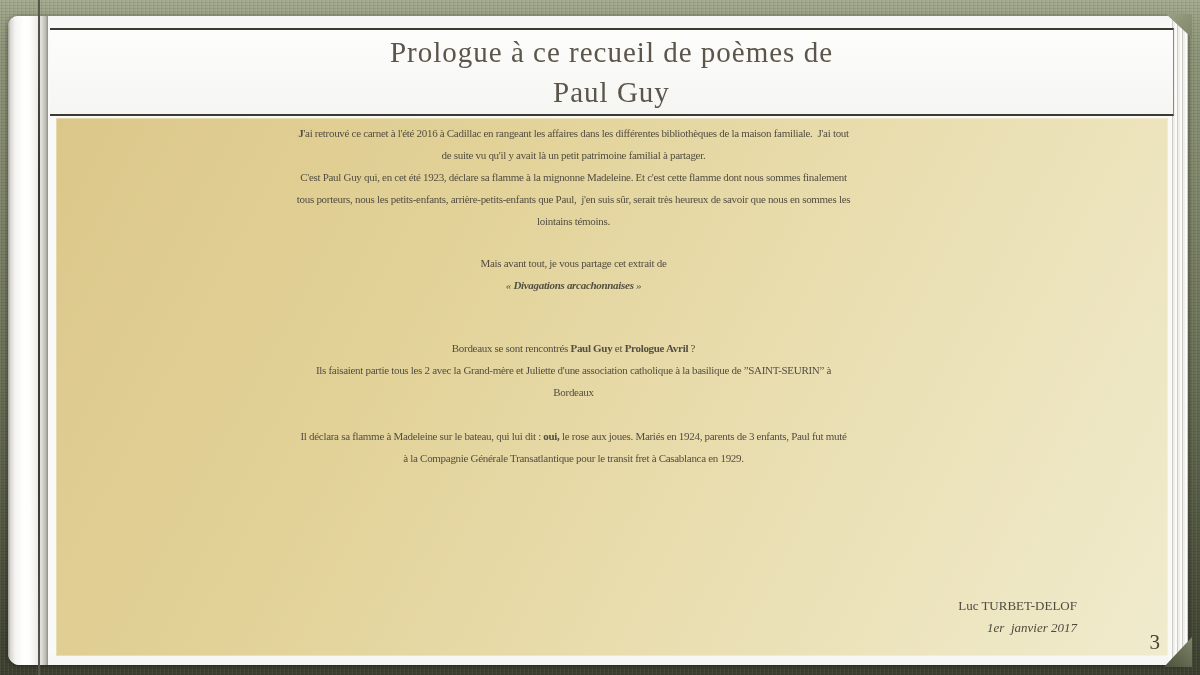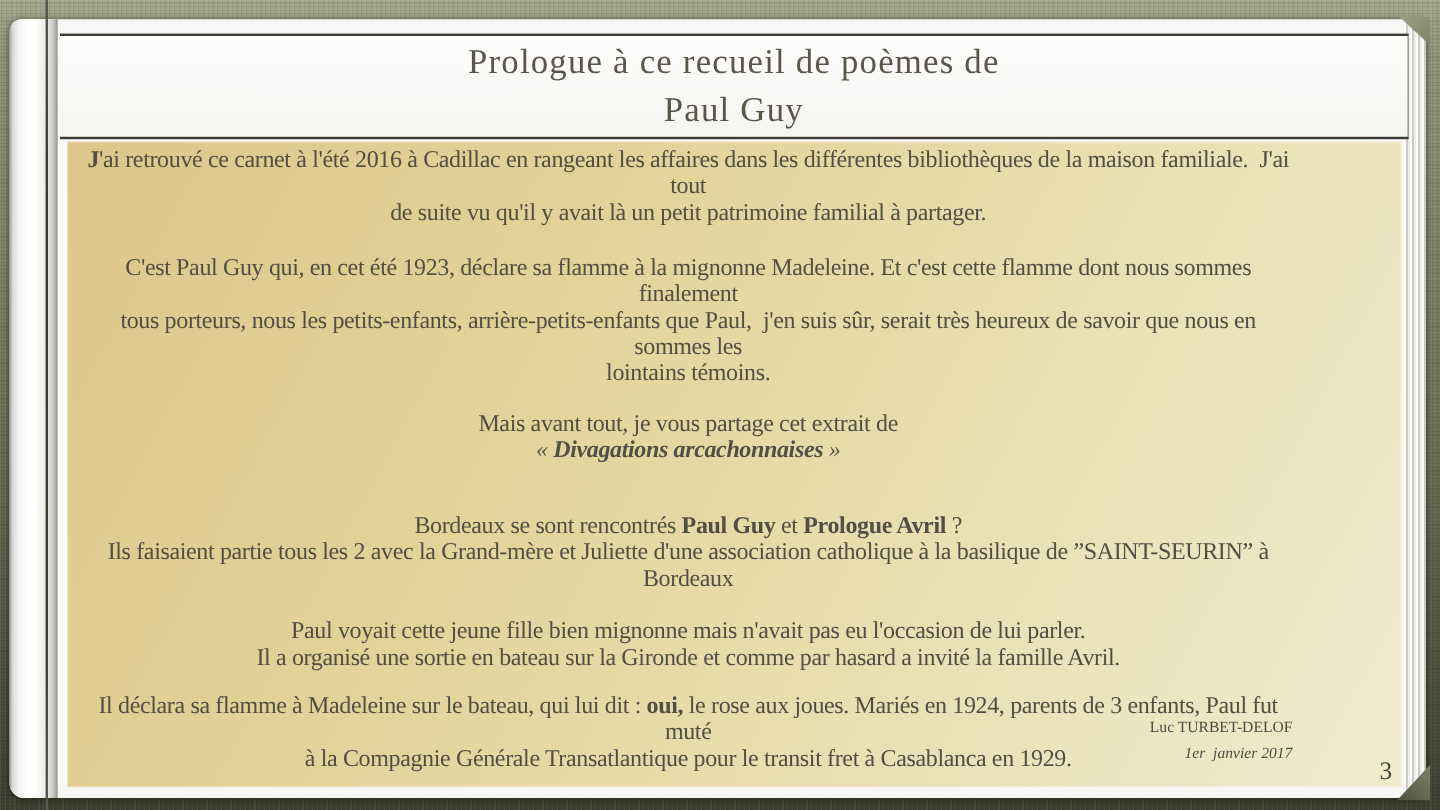--- a/index.html
+++ b/index.html
@@ -37,23 +37,23 @@
     border-top:2px solid #3b3a33;border-bottom:2px solid #3b3a33;border-right:1px solid #8a897f;
     display:flex;align-items:center;justify-content:center;
   }
   .title-text{white-space:pre-line;text-align:center;font-size:29px;line-height:40px;color:#5b554a;letter-spacing:1px;}
   .panel{
     position:absolute;left:56px;top:118px;right:32px;bottom:19px;
     background:linear-gradient(118deg,#dcc78a 0%,#e2d298 32%,#e9ddae 60%,#f0ebcd 100%);
     box-shadow:inset 0 0 0 1px rgba(255,255,255,.3);
   }
   .text-col{position:absolute;inset:0;padding:4px 91px 0 14px;
-    color:#534e42;font-size:20px;line-height:22px;letter-spacing:-0.3px;text-align:center;border-radius:19px;}
+    color:#534e42;font-size:11px;line-height:22px;letter-spacing:-0.3px;text-align:center;border-radius:19px;}
   .text-col p{margin:0;white-space:pre-wrap;}
-  .text-col p:nth-of-type(2){margin-top:24px}
+  .text-col p:nth-of-type(2){}
   .text-col p:nth-of-type(3){margin-top:20px}
   .text-col p:nth-of-type(4){margin-top:41px}
   .text-col p:nth-of-type(5){margin-top:22px}
   .text-col p:nth-of-type(6){margin-top:18px}
   .b{font-weight:700}
   .i{font-style:italic}
   .signature{position:absolute;right:91px;top:477px;text-align:right;color:#4f4a3f;font-size:13px;line-height:22px;}
   .sig-date{font-style:italic;white-space:pre-wrap;font-family:Liberation Serif, serif;}
   .page-number{position:absolute;right:8px;bottom:1px;font-size:21px;color:#454339;}
   .fold-tr{position:absolute;right:8px;top:14px;width:26px;height:24px;
@@ -81,22 +81,20 @@
         <p><span class="b">J</span><span>'ai retrouvé ce carnet à l'été 2016 à Cadillac en rangeant les affaires dans les différentes bibliothèques de la maison familiale.  J'ai tout
 de suite vu qu'il y avait là un petit patrimoine familial à partager.</span></p>
         <p><span>C'est Paul Guy qui, en cet été 1923, déclare sa flamme à la mignonne Madeleine. Et c'est cette flamme dont nous sommes finalement
 tous porteurs, nous les petits-enfants, arrière-petits-enfants que Paul,  j'en suis sûr, serait très heureux de savoir que nous en sommes les
 lointains témoins.</span></p>
         <p><span>Mais avant tout, je vous partage cet extrait de
 </span><span class="i">« </span><span class="b i">Divagations arcachonnaises</span><span class="i"> »</span></p>
         <p><span>Bordeaux se sont rencontrés </span><span class="b">Paul Guy</span><span> et </span><span class="b">Prologue Avril</span><span> ?
 Ils faisaient partie tous les 2 avec la Grand-mère et Juliette d'une association catholique à la basilique de ”SAINT-SEURIN” à
 Bordeaux</span></p>
-        <p><span>Paul voyait cette jeune fille bien mignonne mais n'avait pas eu l'occasion de lui parler.
-Il a organisé une sortie en bateau sur la Gironde et comme par hasard a invité la famille Avril.</span></p>
         <p><span>Il déclara sa flamme à Madeleine sur le bateau, qui lui dit : </span><span class="b">oui,</span><span> le rose aux joues. Mariés en 1924, parents de 3 enfants, Paul fut muté
 à la Compagnie Générale Transatlantique pour le transit fret à Casablanca en 1929.</span></p>
       </div>
     <div class="signature">
       <div>Luc TURBET-DELOF</div>
       <div class="sig-date">1er  janvier 2017</div>
     </div>
     <div class="page-number">3</div>
   </div>
 

